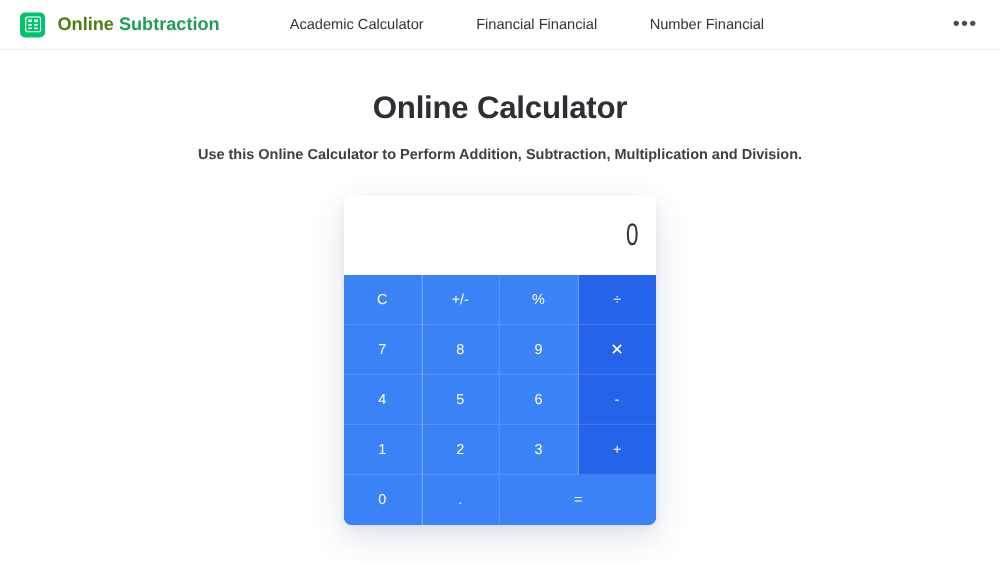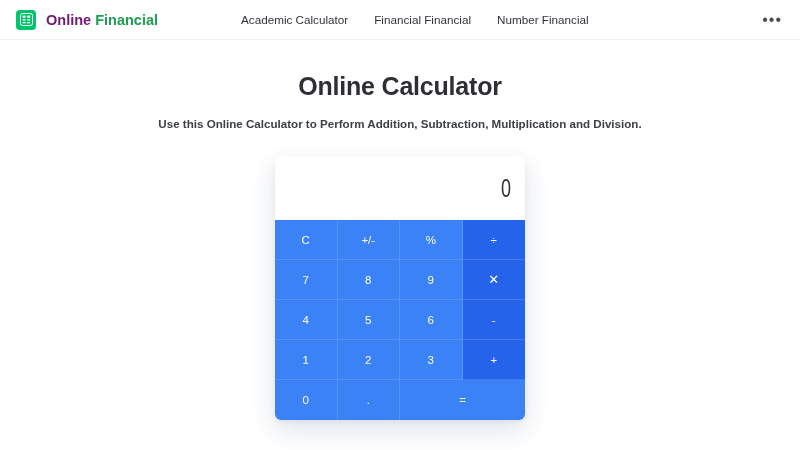--- a/index.html
+++ b/index.html
@@ -30,28 +30,28 @@
     justify-content: center;
     flex: none;
   }
   .logo-mark svg { display: block; }
   .brand {
     margin-left: 10px;
     font-size: 14.5px;
     font-weight: bold;
     white-space: nowrap;
   }
-  .brand .b1 { color: #701a75; }
+  .brand .b1 { color: #4d7c0f; }
   .brand .b2 { color: #1f9d55; }
 
   .nav {
     display: flex;
     align-items: center;
-    gap: 26px;
-    margin-left: 83px;
+    gap: 42px;
+    margin-left: 56px;
   }
   .nav-item {
     font-size: 11.7px;
     color: #32343a;
     white-space: nowrap;
     cursor: pointer;
   }
 
   .header-right {
     margin-left: auto;
@@ -154,21 +154,21 @@
       <rect x="7.2" y="2.6" width="3" height="2.1" fill="#ffffff"></rect>
       <rect x="2.6" y="6.3" width="3" height="1.3" fill="#ffffff"></rect>
       <rect x="7.2" y="6.3" width="3" height="1.3" fill="#ffffff"></rect>
       <rect x="2.6" y="9.0" width="3" height="1.3" fill="#ffffff"></rect>
       <rect x="7.2" y="9.0" width="3" height="1.3" fill="#ffffff"></rect>
     </svg>
   </div>
 
   <div class="brand">
     <span class="b1">Online</span>
-    <span class="b2">Financial</span>
+    <span class="b2">Subtraction</span>
   </div>
 
   <div class="nav">
     <div class="nav-item">Academic Calculator</div>
     <div class="nav-item">Financial Financial</div>
     <div class="nav-item">Number Financial</div>
   </div>
 
   <div class="header-right">
     <div class="dots">•••</div>

